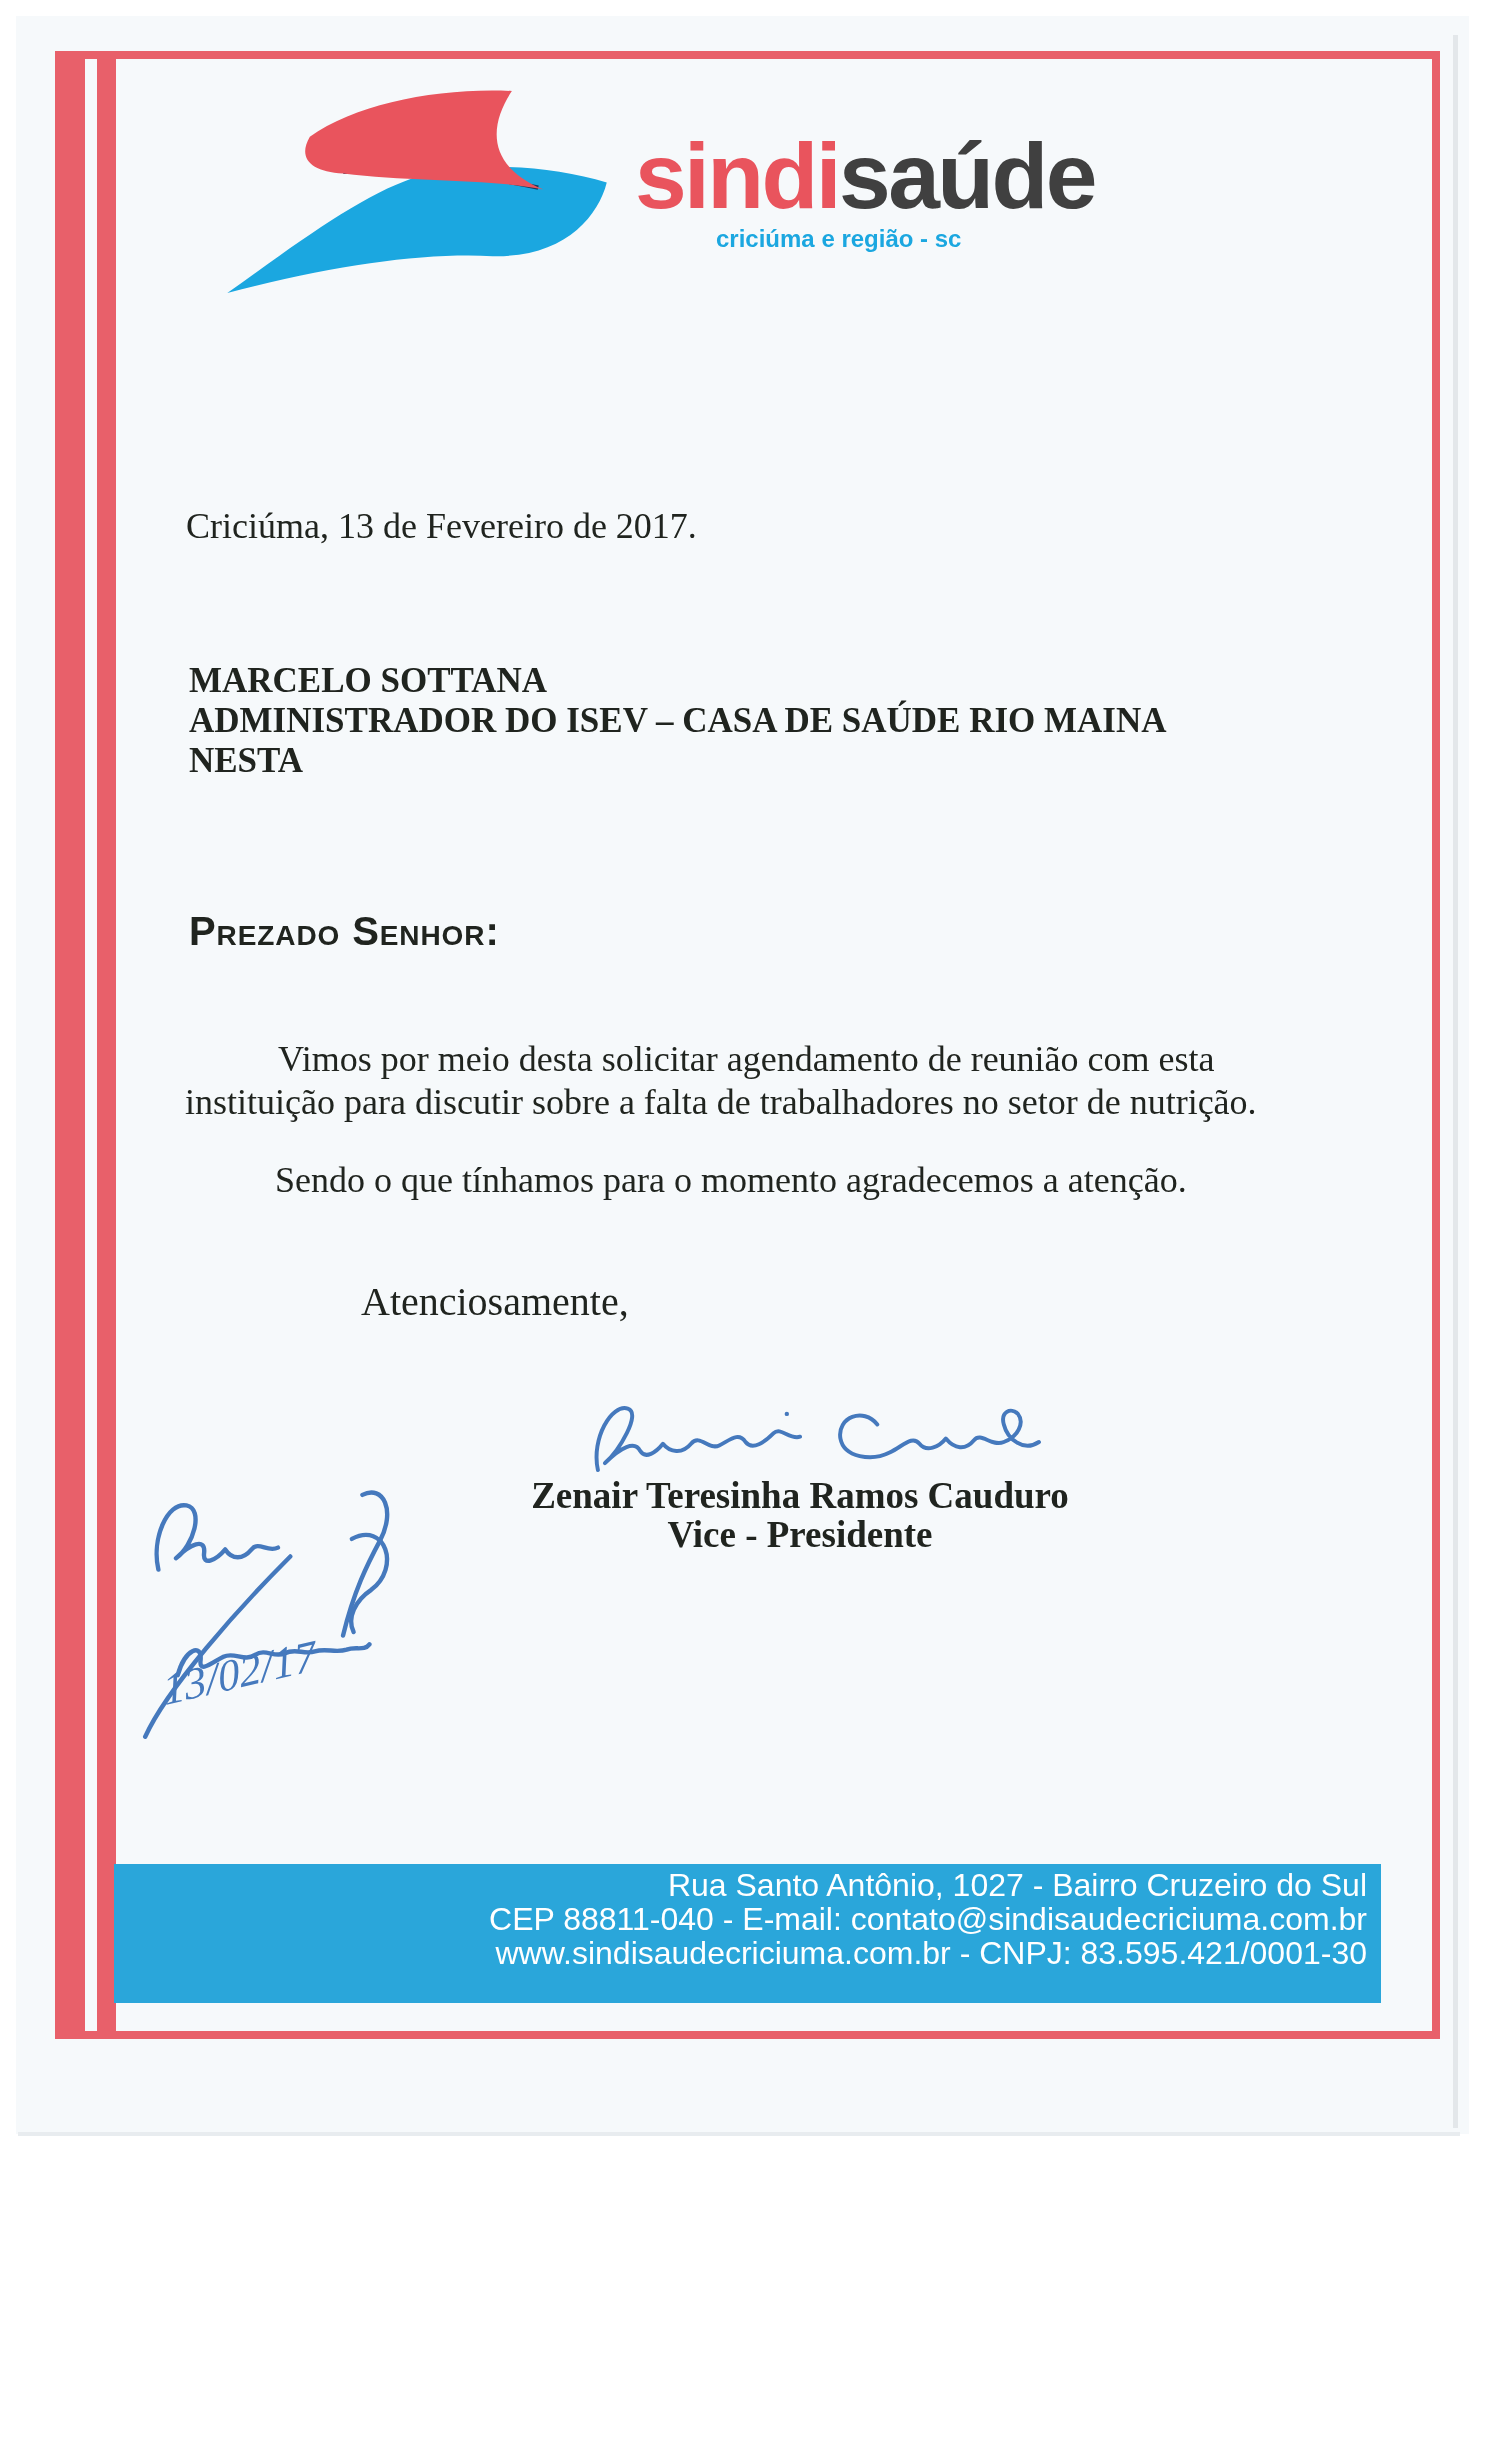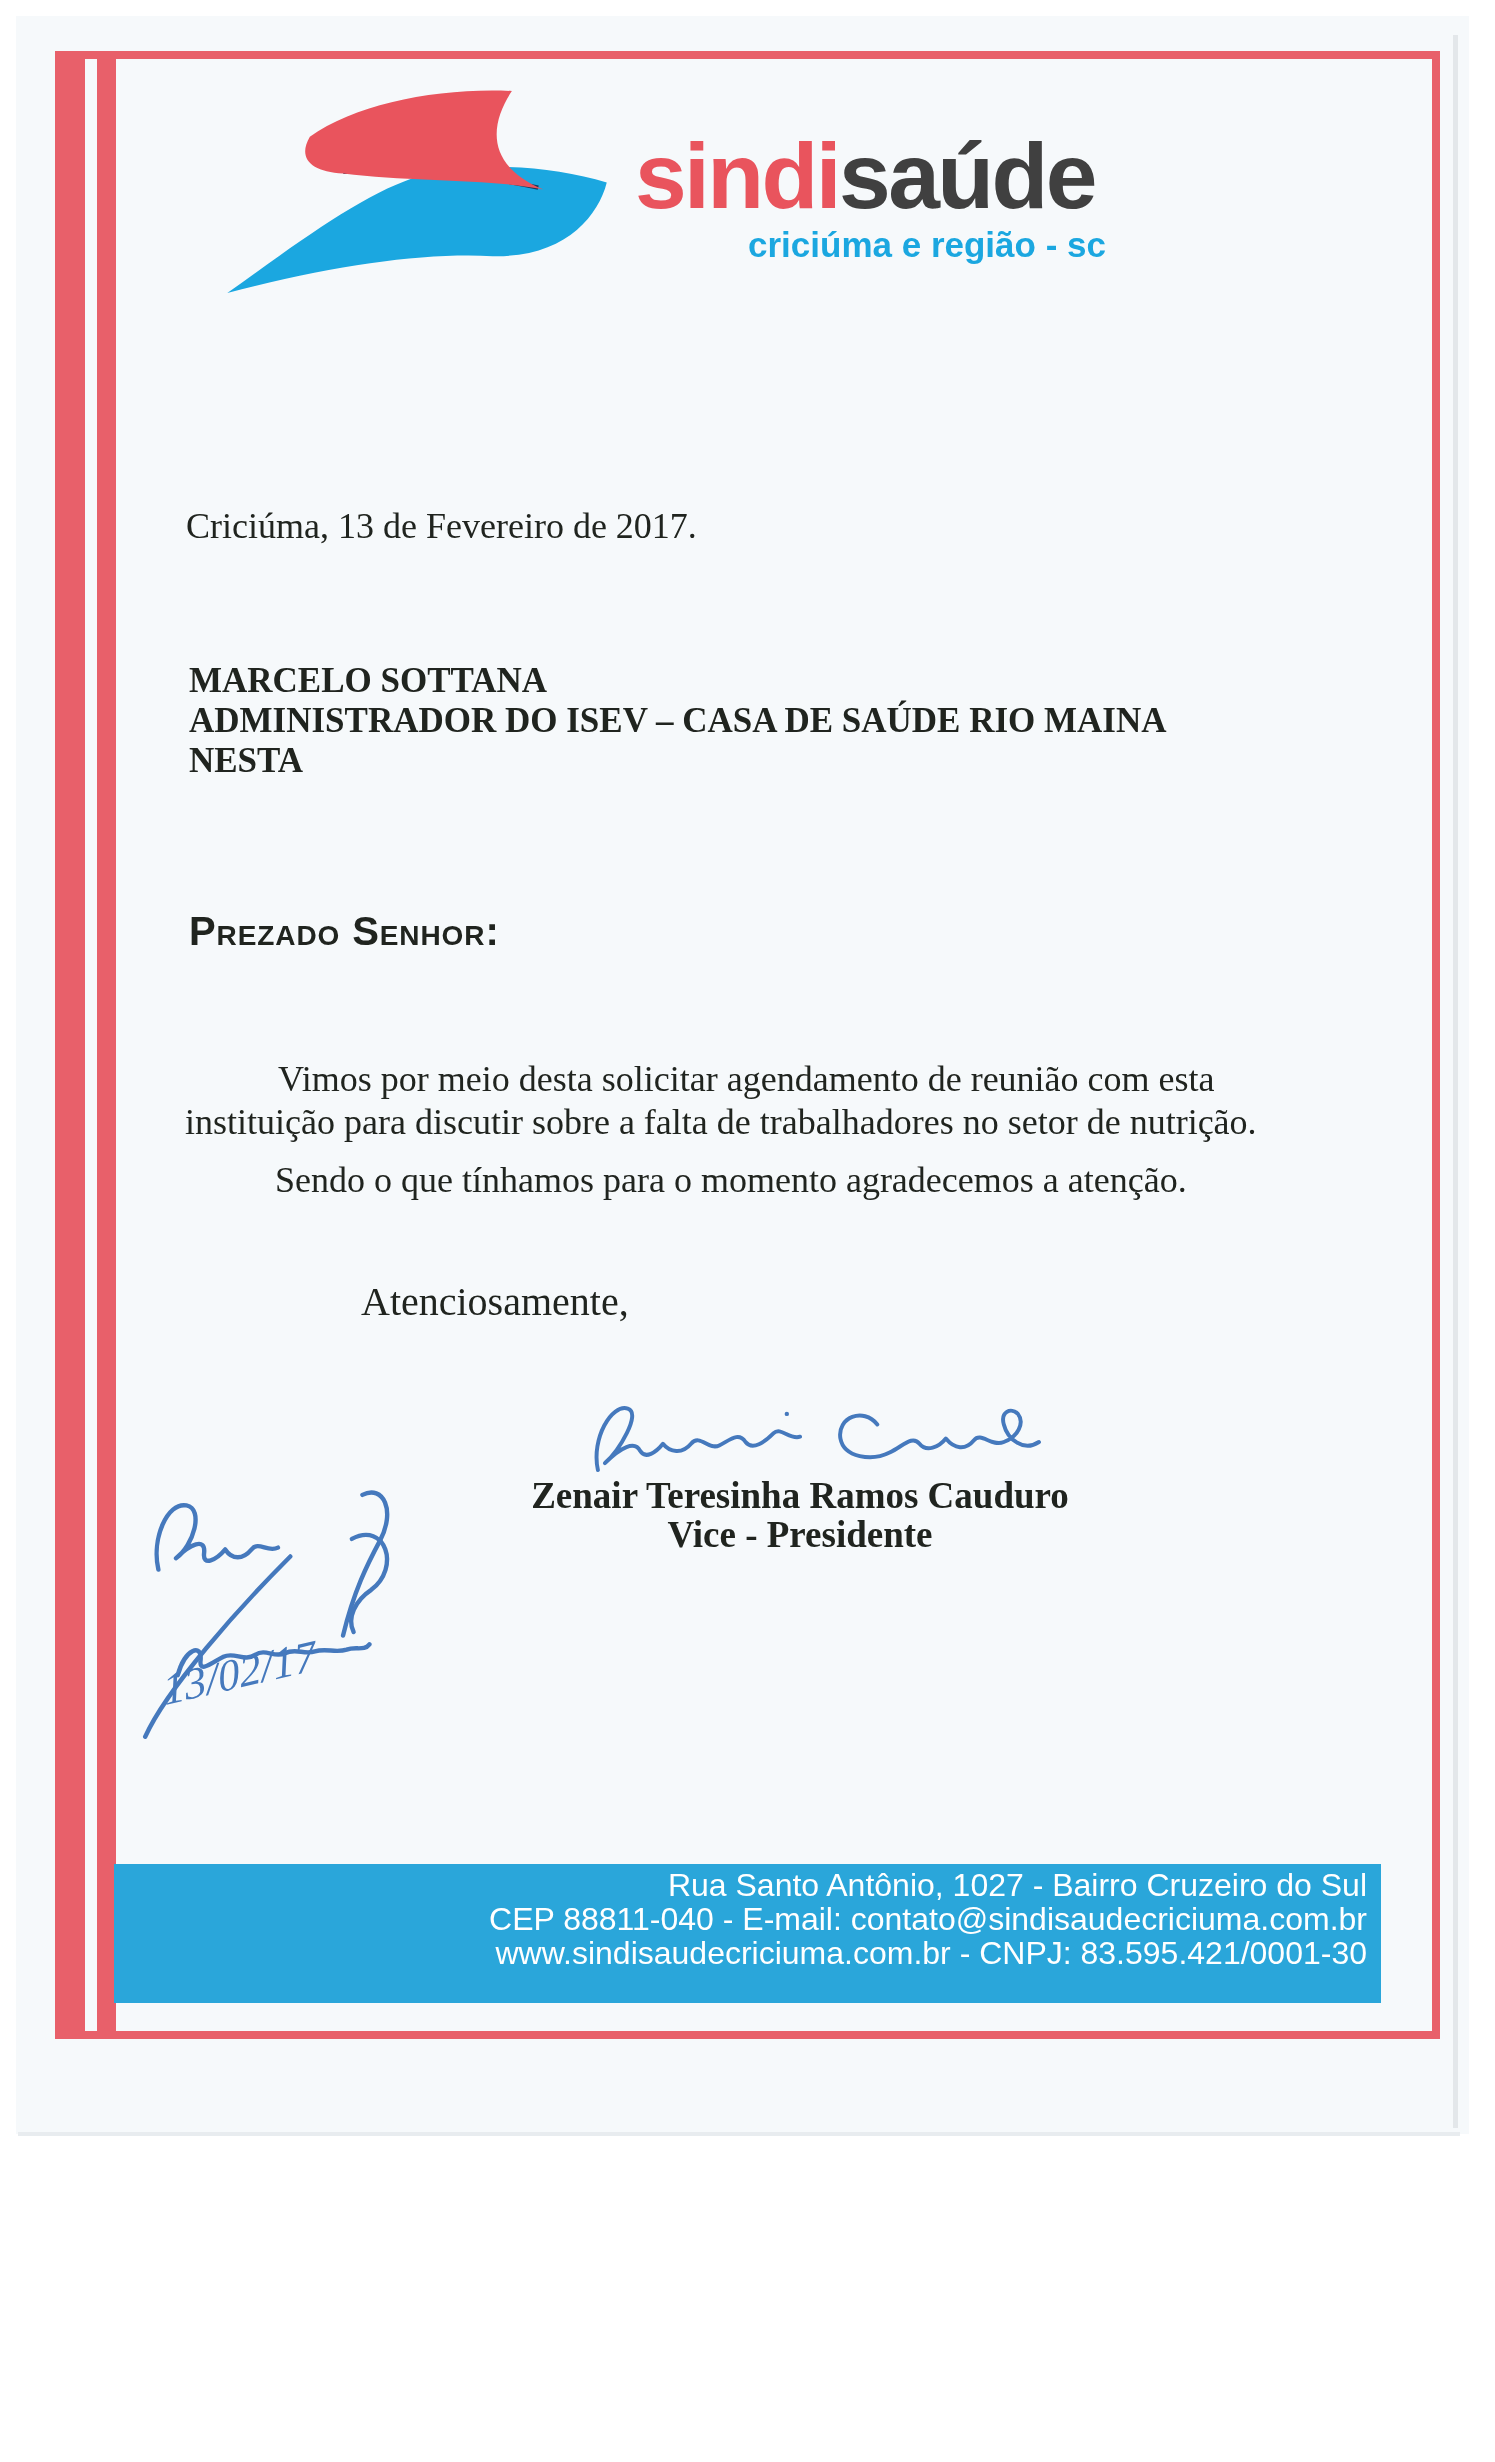--- a/index.html
+++ b/index.html
@@ -16,29 +16,29 @@
   .frame-bottom{left:55px;top:2031px;width:1384px;height:8px;}
   .frame-left-thick{left:55px;top:51px;width:30px;height:1988px;}
   .frame-left-thin{left:97px;top:51px;width:19.3px;height:1988px;}
   .frame-right{left:1432px;top:51px;width:8px;height:1988px;}
   
   .logo-swoosh{left:211px;top:84px;width:405px;height:224px;}
   .logo-title{left:635px;top:130px;font-family:"Liberation Sans",sans-serif;font-weight:700;
               font-size:93px;letter-spacing:-2.6px;white-space:nowrap;line-height:1;}
   .logo-title .red{color:#e9545d;}
   .logo-title .blue{color:#404040;}
-  .logo-subtitle{left:748px;top:225px;font-family:"Liberation Sans",sans-serif;font-weight:700;
-                 font-size:35px;color:#1ba7e0;white-space:nowrap;}
+  .logo-subtitle{left:716px;top:225px;font-family:"Liberation Sans",sans-serif;font-weight:700;
+                 font-size:24px;color:#1ba7e0;white-space:nowrap;}
   
   .date-line{left:186px;top:505px;font-size:36px;white-space:nowrap;}
   .recipient{left:189px;top:661px;font-size:35px;font-weight:700;line-height:40px;white-space:nowrap;}
   .salutation{left:189px;top:909px;font-family:"Liberation Sans",sans-serif;font-weight:700;
               font-size:40px;font-variant:small-caps;letter-spacing:0.9px;white-space:nowrap;}
   .para1{left:185px;top:1038px;width:1143px;font-size:36px;line-height:43px;text-indent:93px;
-         text-align:left;margin-top:20px;}
+         text-align:left;}
   .para2{left:275px;top:1159px;width:1099px;font-size:36px;line-height:43px;}
   .closing{left:361px;top:1278px;font-size:40px;}
   .sig-svg{left:554px;top:1389px;width:492px;height:106px;}
   .sig-name{left:492px;top:1474px;width:616px;text-align:center;font-size:37px;font-weight:700;white-space:nowrap;}
   .sig-role{left:492px;top:1513px;width:616px;text-align:center;font-size:37px;font-weight:700;white-space:nowrap;}
   
   .note-svg{left:132px;top:1486px;width:299px;height:264px;}
   .note-date{left:160px;top:1665px;font-size:44px;font-style:italic;color:#4579bd;
              transform:rotate(-13deg) skewX(-6deg);transform-origin:left top;white-space:nowrap;}
   

